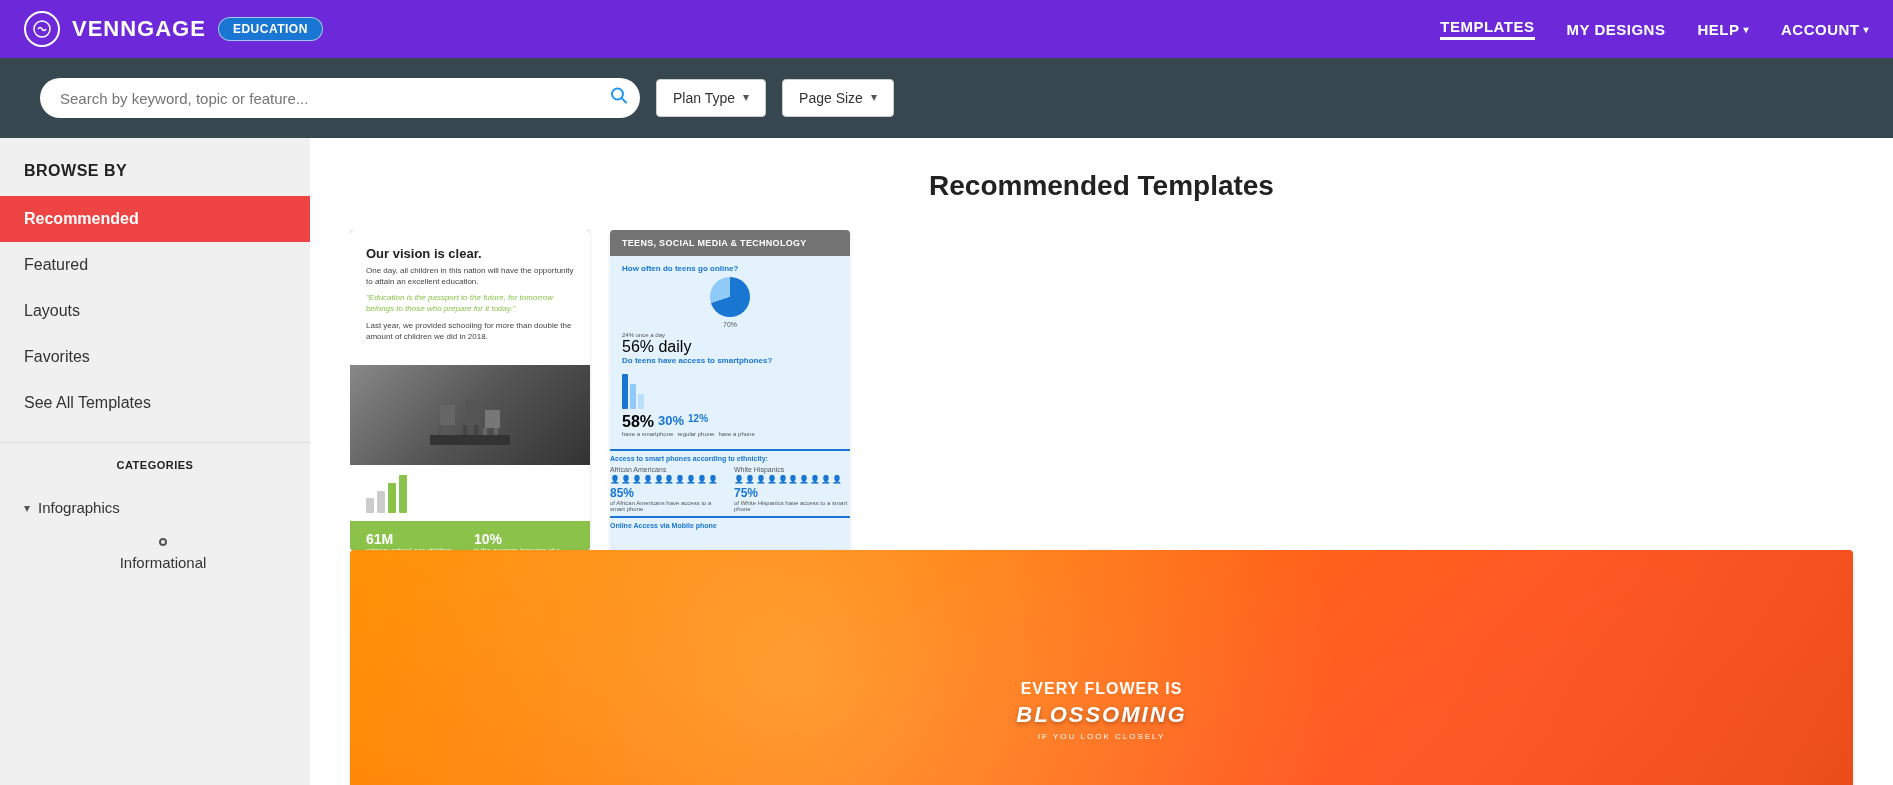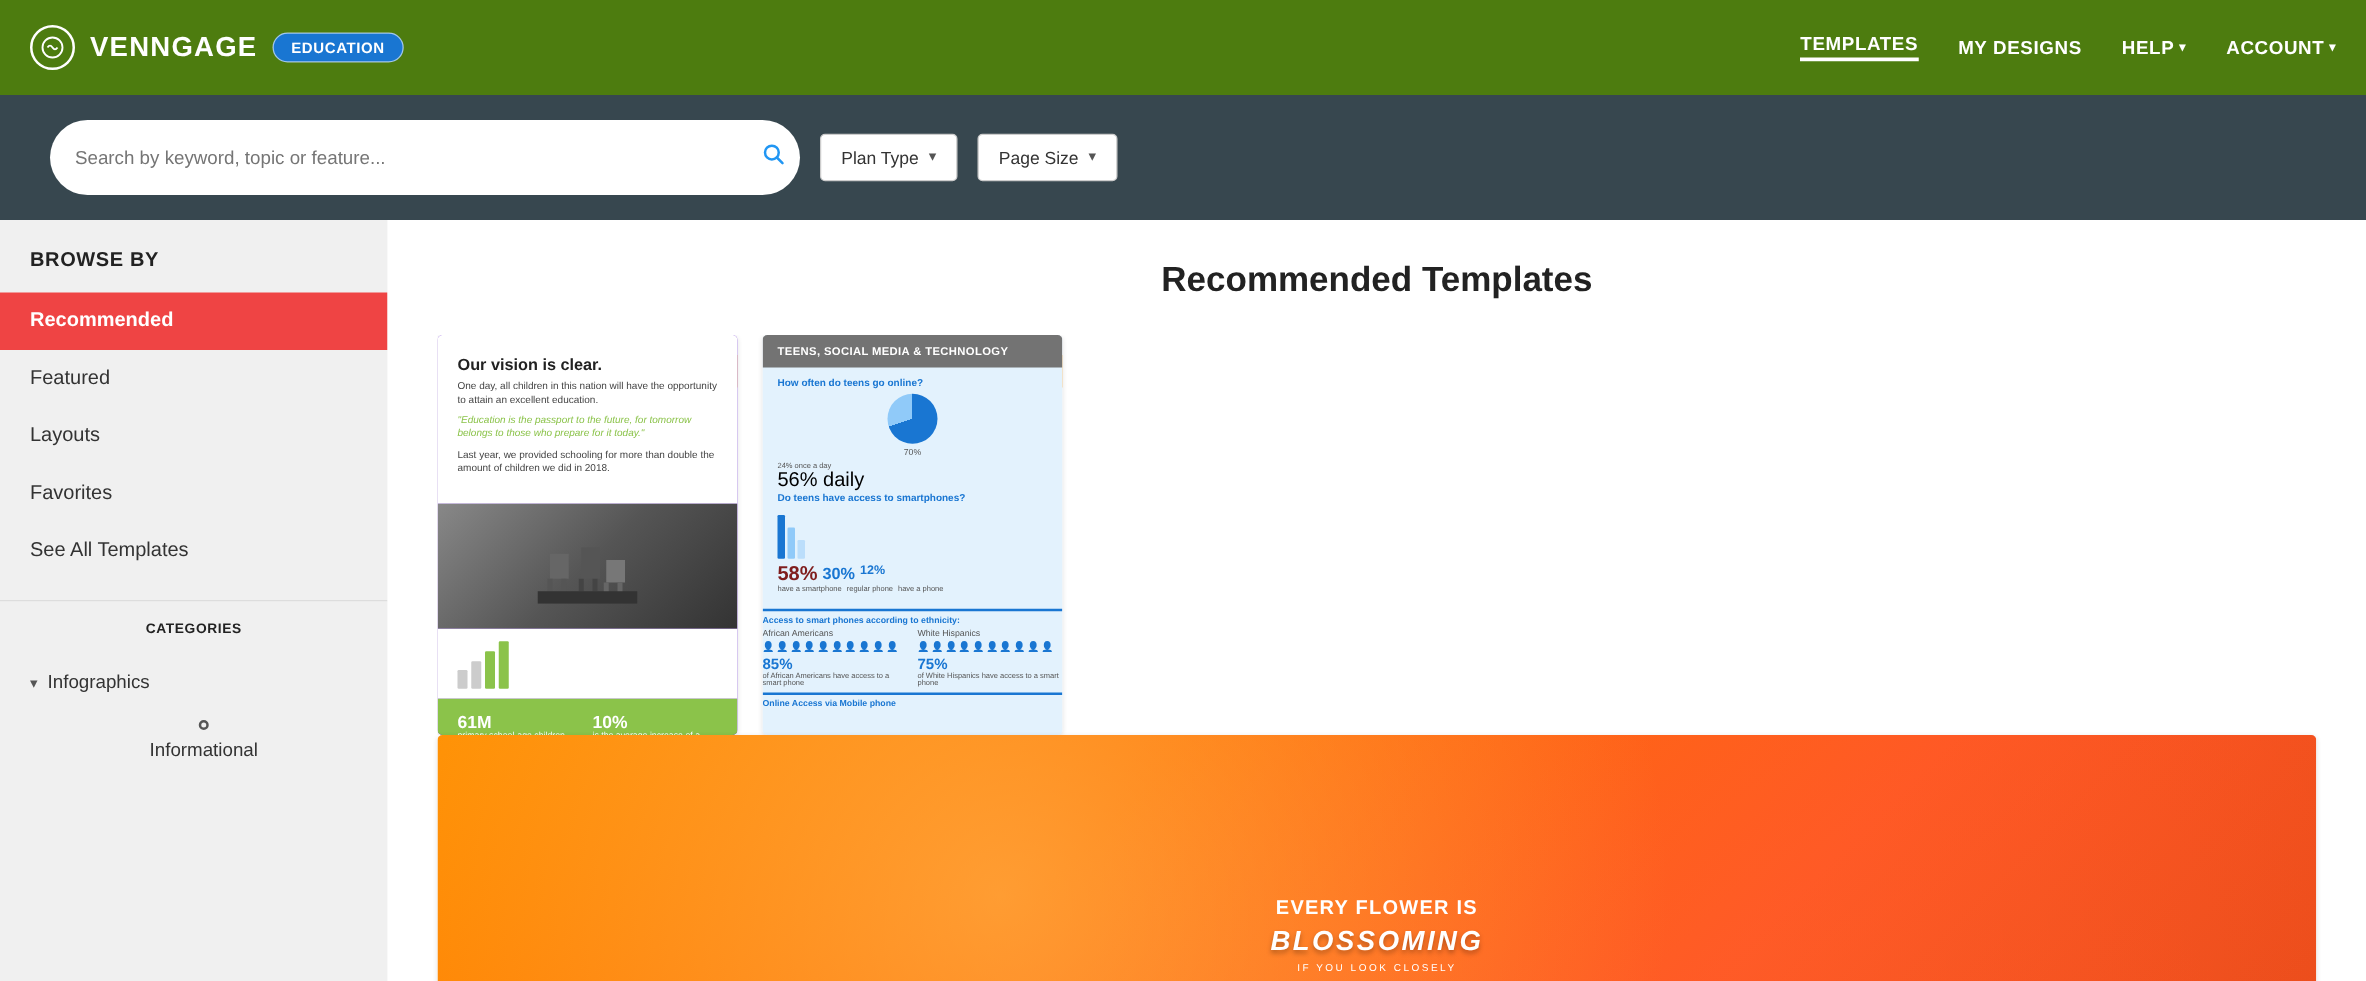--- a/index.html
+++ b/index.html
@@ -1,21 +1,21 @@
 <!DOCTYPE html>
 <html><head>
   <meta charset="utf-8">
   <style>
     * { margin: 0; padding: 0; box-sizing: border-box; }
     body { font-family: 'Helvetica Neue', Arial, sans-serif; background: #f5f5f5; overflow-x: hidden; }
 
     
     .top-nav {
-      background: #4d7c0f;
-      height: 76px;
+      background: #6d28d9;
+      height: 58px;
       display: flex;
       align-items: center;
       padding: 0 24px;
       justify-content: space-between;
     }
     .nav-left {
       display: flex;
       align-items: center;
       gap: 12px;
     }
@@ -77,21 +77,21 @@
       align-items: center;
       gap: 16px;
     }
     .search-wrapper {
       flex: 1;
       max-width: 600px;
       position: relative;
     }
     .search-input {
       width: 100%;
-      height: 60px;
+      height: 40px;
       border-radius: 30px;
       border: none;
       padding: 0 48px 0 20px;
       font-size: 15px;
       color: #555;
       outline: none;
     }
     .search-btn {
       position: absolute;
       right: 12px;
@@ -292,21 +292,21 @@
     .tmpl2-q { font-size: 8px; font-weight: 700; color: #1976d2; margin-bottom: 4px; }
     .tmpl2-chart-donut {
       width: 40px; height: 40px;
       border-radius: 50%;
       background: conic-gradient(#1976d2 0deg 252deg, #90caf9 252deg 360deg);
       margin: 4px auto;
     }
     .tmpl2-bar-vert { display: flex; gap: 2px; align-items: flex-end; height: 40px; margin: 4px 0; }
     .tmpl2-bar-v { width: 6px; background: #1976d2; border-radius: 1px; }
     .tmpl2-stats { display: flex; gap: 4px; margin-top: 4px; font-size: 7px; color: #333; }
-    .tmpl2-big { font-size: 16px; font-weight: 900; color: #7f1d1d; }
+    .tmpl2-big { font-size: 16px; font-weight: 900; color: #000000; }
     .tmpl2-separator { background: #1976d2; height: 2px; margin: 4px 0; }
     .tmpl2-people-row { display: flex; gap: 1px; flex-wrap: wrap; margin: 2px 0; }
     .tmpl2-person { font-size: 8px; color: #1976d2; }
     
     .tmpl3-bg {
       width: 100%;
       height: 320px;
       background: linear-gradient(135deg, #ff8f00, #ff6f00, #ff5722, #e64a19);
       display: flex;
       flex-direction: column;

